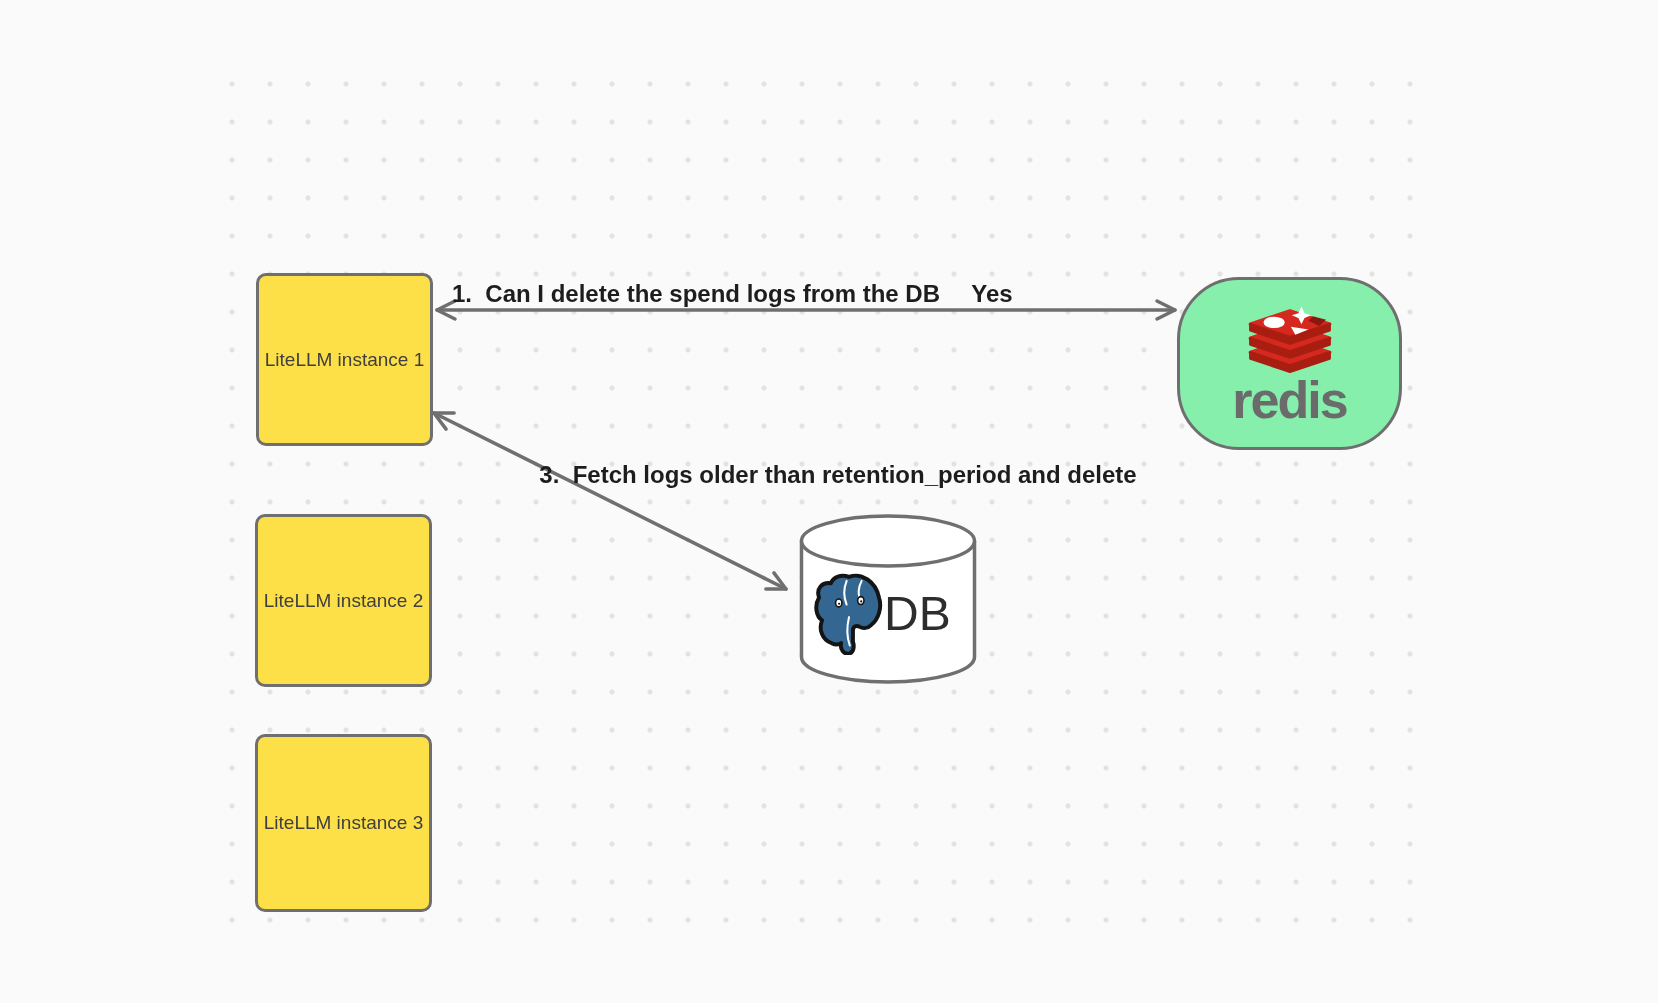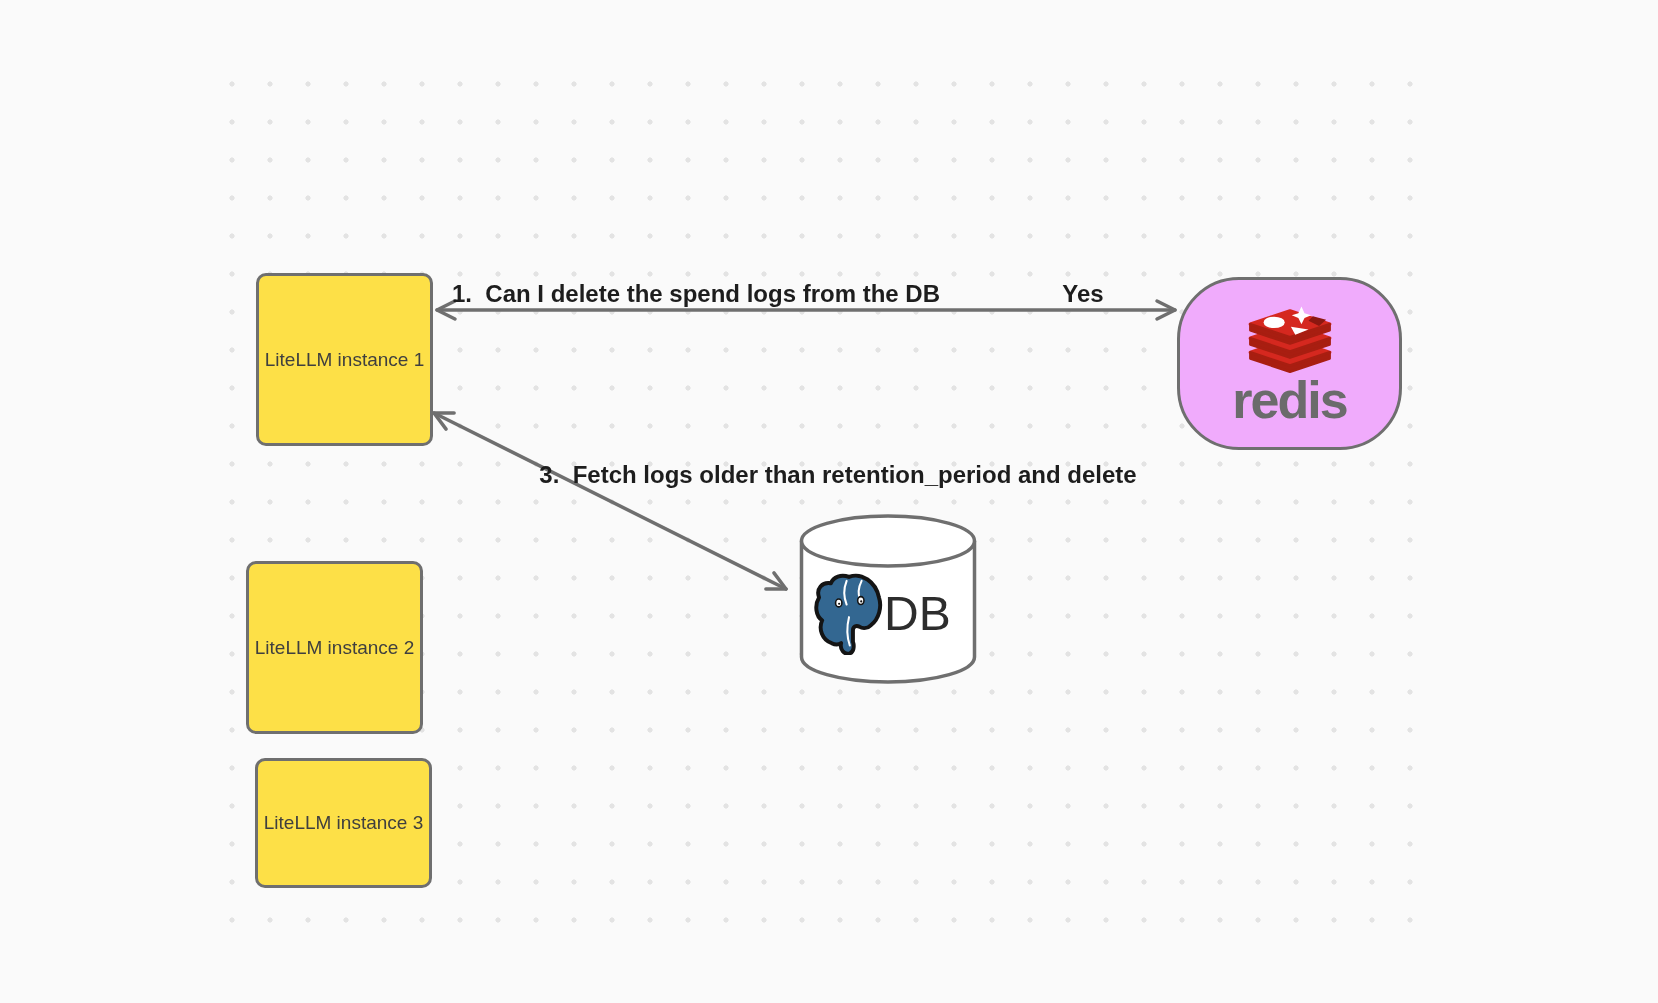--- a/index.html
+++ b/index.html
@@ -31,21 +31,21 @@
   }
   .inst-label {
     font-size: 19px;
     color: #3f3f3f;
     text-align: center;
   }
   .redis-node {
     position: absolute;
     left: 1177px; top: 277px;
     width: 225px; height: 173px;
-    background: #f0abfc;
+    background: #86efac;
     border: 3.5px solid #6f6f6f;
     border-radius: 62px;
     box-sizing: border-box;
     display: flex; flex-direction: column; align-items: center; justify-content: center;
   }
   .redis-wordmark {
     font-size: 52px;
     font-weight: 700;
     letter-spacing: -2px;
     color: #6b6b6b;
@@ -97,24 +97,24 @@
         <path d="M3,3 L21,12 L3,21" fill="none" stroke="#6f6f6f" stroke-width="3.5" stroke-linecap="round" stroke-linejoin="round"></path>
       </marker>
     </defs>
     <path d="M437,310 L1175,310" fill="none" stroke="#6f6f6f" stroke-width="3.5" stroke-linecap="round" marker-start="url(#ah)" marker-end="url(#ah)"></path>
     <path d="M434,413 L786,589" fill="none" stroke="#6f6f6f" stroke-width="3.5" stroke-linecap="round" marker-start="url(#ah)" marker-end="url(#ah)"></path>
   </svg>
 
   <div class="inst-box" style="left:256px; top:273px;">
     <span class="inst-label">LiteLLM instance 1</span>
   </div>
-  <div class="inst-box" style="left:246px; top:514px;margin-top:47px;">
+  <div class="inst-box" style="left:255px; top:514px;">
     <span class="inst-label">LiteLLM instance 2</span>
   </div>
-  <div class="inst-box" style="left:255px; top:758px; height:130px;">
+  <div class="inst-box" style="left:255px; top:734px; height:178px;">
     <span class="inst-label">LiteLLM instance 3</span>
   </div>
 
   <div class="redis-node">
     <svg width="88" height="76" viewBox="0 0 100 86">
 
       <g transform="translate(0,32)">
         <polygon points="50,10 95,25 50,40 5,25" fill="#d5281f" stroke="#d5281f" stroke-width="4" stroke-linejoin="round"></polygon>
         <path d="M5,25 L5,32 L50,47 L95,32 L95,25 L50,40 Z" fill="#a81e11" stroke="#a81e11" stroke-width="3" stroke-linejoin="round"></path>
       </g>
@@ -154,16 +154,16 @@
         <ellipse cx="33" cy="38" rx="4" ry="5" fill="#ffffff" stroke="#141414" stroke-width="2"></ellipse>
         <circle cx="33.5" cy="39" r="1.4" fill="#141414"></circle>
         <ellipse cx="61" cy="35" rx="4" ry="5" fill="#ffffff" stroke="#141414" stroke-width="2"></ellipse>
         <circle cx="61.5" cy="36" r="1.4" fill="#141414"></circle>
       </svg>
       <span class="db-label">DB</span>
     </div>
   </div>
 
   <div class="annot" style="left:696px; top:280px;">1.  Can I delete the spend logs from the DB</div>
-  <div class="annot" style="left:1083px; top:280px;">Yes</div>
+  <div class="annot" style="left:992px; top:280px;">Yes</div>
   <div class="annot" style="left:838px; top:461px;">3.  Fetch logs older than retention_period and delete</div>
 
 </div>
 
 </body></html>

